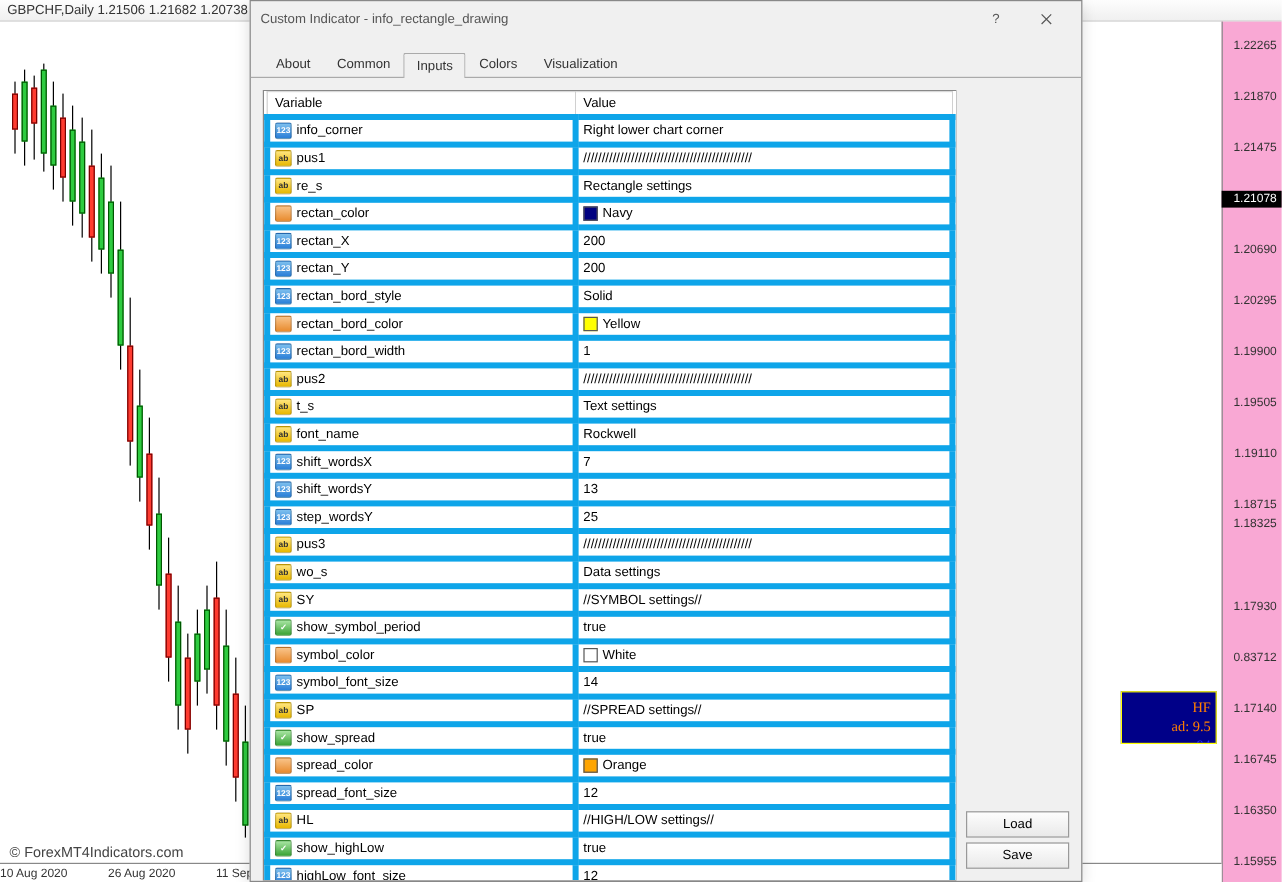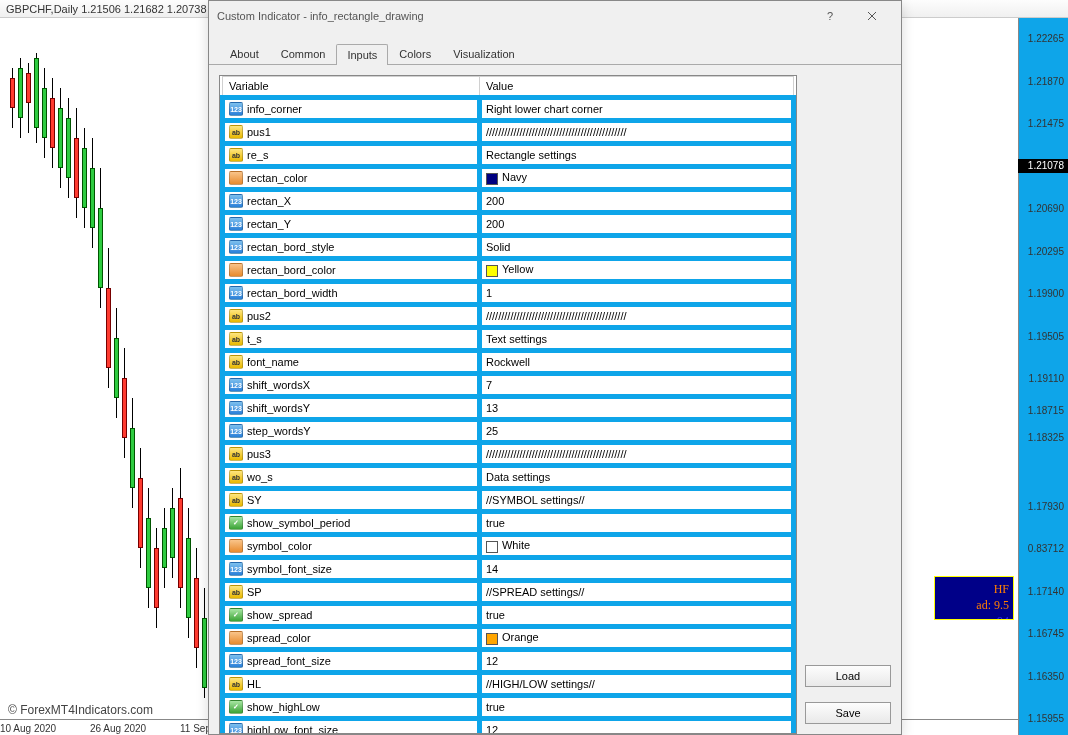--- a/index.html
+++ b/index.html
@@ -1,20 +1,20 @@
 <!DOCTYPE html>
 <html><head>
 <meta charset="utf-8">
 <style>
 * { box-sizing: border-box; margin: 0; padding: 0; }
 body { font-family: "Segoe UI", Tahoma, sans-serif; font-size: 11px; background: #fff; position: relative; width: 1068px; height: 735px; overflow: hidden; }
 .chart-bg { position: absolute; inset: 0; background: #fff; }
 .chart-header { position: absolute; top: 0; left: 0; right: 0; height: 18px; background: linear-gradient(#fdfdfd,#f0f0f0); border-bottom: 1px solid #ccc; padding-left: 6px; color: #333; line-height: 18px; font-size: 11px; }
 .chart-area { position: absolute; top: 18px; left: 0; right: 0; bottom: 0; }
-.price-axis { position: absolute; right: 0; top: 0; width: 50px; height: 100%; border-left: 1px solid #888; background: #0ea5e9; }
+.price-axis { position: absolute; right: 0; top: 0; width: 50px; height: 100%; border-left: 1px solid #888; background: #f9a8d4; }
 .price-tick { position: absolute; right: 4px; font-size: 10px; color: #333; transform: translateY(-50%); }
 .price-highlight { position: absolute; right: 0; width: 50px; text-align: right; padding-right: 4px; font-size: 10px; background: #000; color: #fff; height: 14px; line-height: 14px; transform: translateY(-50%); }
 .date-axis { position: absolute; left: 0; bottom: 0; height: 16px; right: 50px; border-top: 1px solid #888; background: #fff; }
 .date-tick { position: absolute; bottom: 1px; font-size: 10px; color: #333; }
 .attribution { position: absolute; left: 8px; bottom: 18px; font-size: 12px; color: #444; }
 .candles { position: absolute; left: 10px; top: 30px; bottom: 16px; right: 50px; }
 .candle { position: absolute; width: 5px; }
 .candle .wick { position: absolute; left: 2px; width: 1px; background: #000; }
 .candle .body { position: absolute; left: 0; width: 5px; border: 1px solid; }
 .up .body { background: #2ecc40; border-color: #005500; }
@@ -33,21 +33,21 @@
 .grid table { width: 100%; border-collapse: collapse; table-layout: fixed; }
 .grid th { text-align: left; font-weight: normal; padding: 3px 6px; border: 1px solid #d0d0d0; background: #fff; position: sticky; top: 0; font-size: 11px; }
 .grid td { padding: 2px 4px; border: 5px solid #0ea5e9; font-size: 11px; height: 21px; vertical-align: middle; white-space: nowrap; overflow: hidden; }
 .var-cell { display: flex; align-items: center; gap: 4px; }
 .icon-sq { width: 14px; height: 14px; border-radius: 2px; display: inline-flex; align-items: center; justify-content: center; font-size: 7px; font-weight: bold; color: #fff; flex-shrink: 0; border: 1px solid rgba(0,0,0,0.2); }
 .icon-123 { background: linear-gradient(#7ec0ee,#2a7fd8); }
 .icon-ab  { background: linear-gradient(#ffe680,#e8b800); color: #333; }
 .icon-col { background: linear-gradient(#f9c48a,#e88b2e); }
 .icon-bool{ background: linear-gradient(#a8e6a3,#3aa335); }
 .val-color { display: inline-block; width: 12px; height: 12px; border: 1px solid #555; vertical-align: middle; margin-right: 4px; }
-.right-buttons { width: 86px; display: flex; flex-direction: column; justify-content: flex-end; gap: 15px; padding-bottom: 10px; }
+.right-buttons { width: 86px; display: flex; flex-direction: column; justify-content: flex-end; gap: 4px; padding-bottom: 10px; }
 .win-btn { height: 22px; border: 1px solid #999; background: linear-gradient(#fdfdfd,#e9e9e9); cursor: pointer; font-size: 11px; }
 </style>
 </head>
 <body>
 
 <div class="chart-bg">
   <div class="chart-header">GBPCHF,Daily  1.21506 1.21682 1.20738 1</div>
   <div class="chart-area">
     <div class="candles" id="candles">
         <div class="candle dn" style="left: 0px;">
@@ -154,21 +154,21 @@
     <div class="price-axis" id="price-axis">
         <div class="price-tick" style="top: 20px;">1.22265</div>
         <div class="price-tick" style="top: 62.5px;">1.21870</div>
         <div class="price-tick" style="top: 105px;">1.21475</div>
         <div class="price-tick" style="top: 147.5px;">1.21078</div>
         <div class="price-tick" style="top: 190px;">1.20690</div>
         <div class="price-tick" style="top: 232.5px;">1.20295</div>
         <div class="price-tick" style="top: 275px;">1.19900</div>
         <div class="price-tick" style="top: 317.5px;">1.19505</div>
         <div class="price-tick" style="top: 360px;">1.19110</div>
-        <div class="price-tick" style="top: 392px; text-align: center;">1.18715</div>
+        <div class="price-tick" style="top: 403px; text-align: center;">1.18715</div>
         <div class="price-tick" style="top: 419px;">1.18325</div>
         <div class="price-tick" style="top: 487.5px;">1.17930</div>
         <div class="price-tick" style="top: 530px;">0.83712</div>
         <div class="price-tick" style="top: 572.5px;">1.17140</div>
         <div class="price-tick" style="top: 615px;">1.16745</div>
         <div class="price-tick" style="top: 657.5px;">1.16350</div>
         <div class="price-tick" style="top: 700px;">1.15955</div>
         <div class="price-highlight" style="top: 147.5px;">1.21078</div>
       </div>
     <div class="date-axis" id="date-axis">

